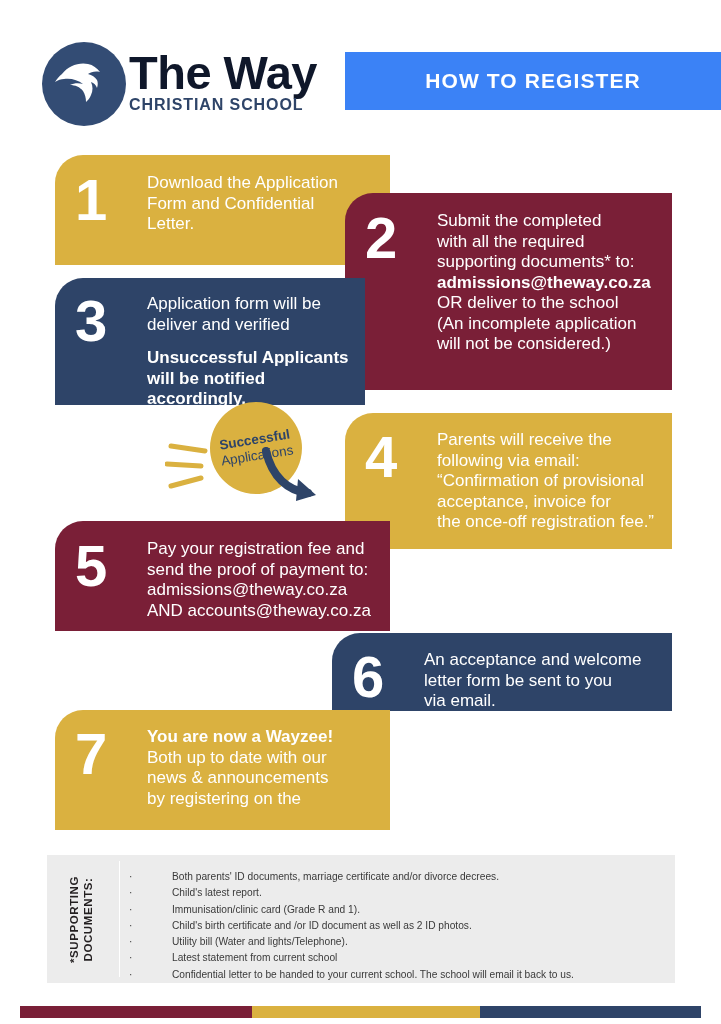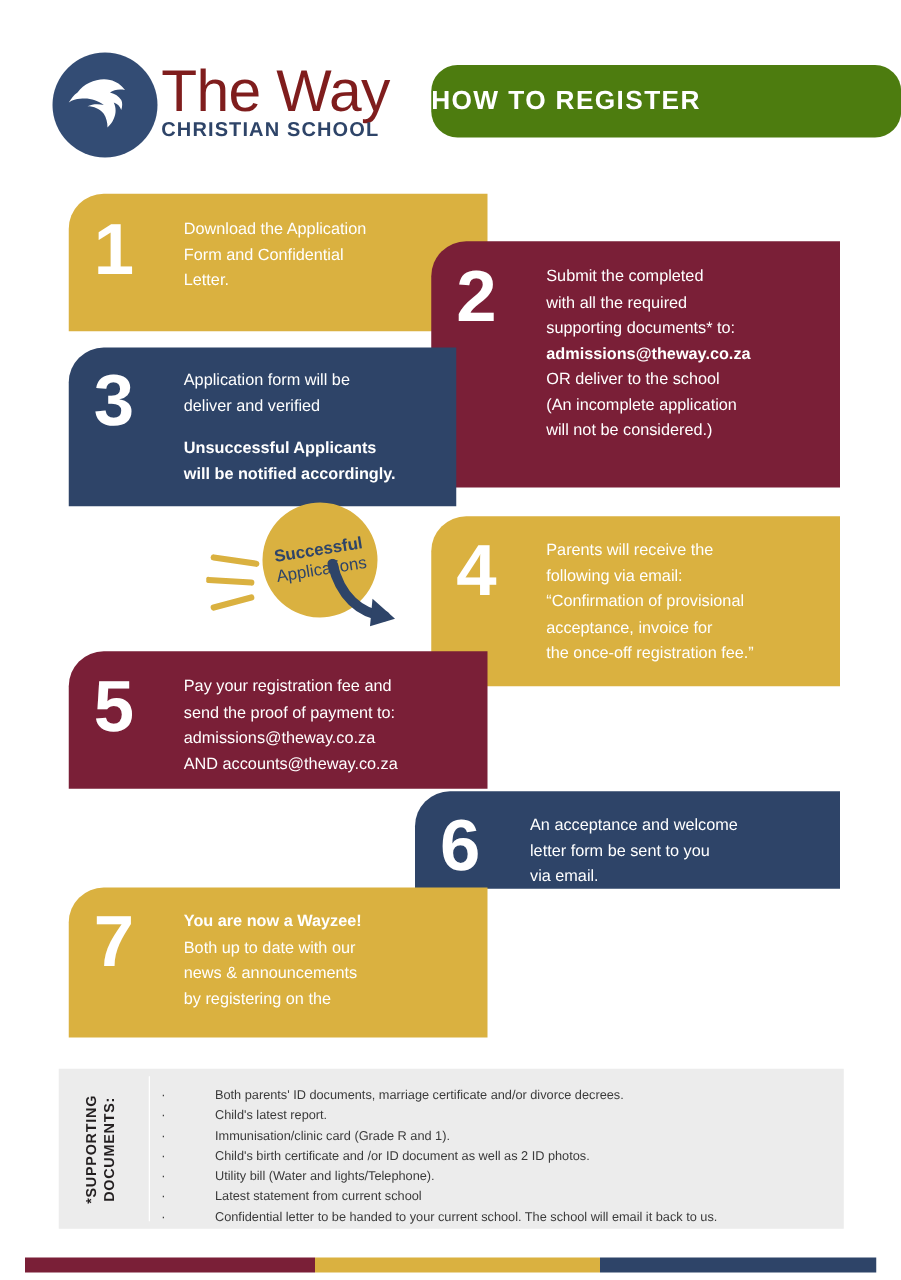--- a/index.html
+++ b/index.html
@@ -27,44 +27,43 @@
     left: 42px; top: 42px;
     width: 84px; height: 84px;
     border-radius: 50%;
     background: #334C74;
   }
   #logo-mark svg { position: absolute; left: 0; top: 0; }
 
   #logo-text { position: absolute; left: 129px; top: 48px; width: 210px; }
   #logo-title {
     font-size: 47px;
-    font-weight: normal;
+    font-weight: bold;
     letter-spacing: -0.5px;
-    color: #7f1d1d;
+    color: #0f172a;
     line-height: 50px;
     white-space: nowrap;
   }
   #logo-sub {
     font-size: 16px;
     font-weight: bold;
     letter-spacing: 0.9px;
     color: #2E4468;
     margin-top: -2px;
     white-space: nowrap;
   }
 
   #title-banner {
     position: absolute;
     left: 345px; top: 52px;
     width: 376px; height: 58px;
-    background: #4d7c0f;
+    background: #3b82f6;
     display: flex;
     align-items: center;
-    justify-content: flex-start;
-    border-radius: 21px;
+    justify-content: center;
   }
   #title-banner-text {
     color: #ffffff;
     font-size: 21px;
     font-weight: bold;
     letter-spacing: 1.1px;
   }
 
   
   .step {
@@ -76,21 +75,21 @@
   .step-num {
     font-size: 58px;
     font-weight: bold;
     color: #ffffff;
     line-height: 54px;
     flex: 0 0 auto;
     letter-spacing: -1px;
   }
   .step-body {
     color: #ffffff;
-    font-size: 13px;
+    font-size: 17px;
     line-height: 20.5px;
     flex: 1 1 auto;
   }
 
   .c-yellow { background: #DAB140; }
   .c-maroon { background: #7A1F37; }
   .c-navy   { background: #2E4468; }
 
   
   #step-1 { left: 55px;  top: 155px; width: 335px; height: 110px;

